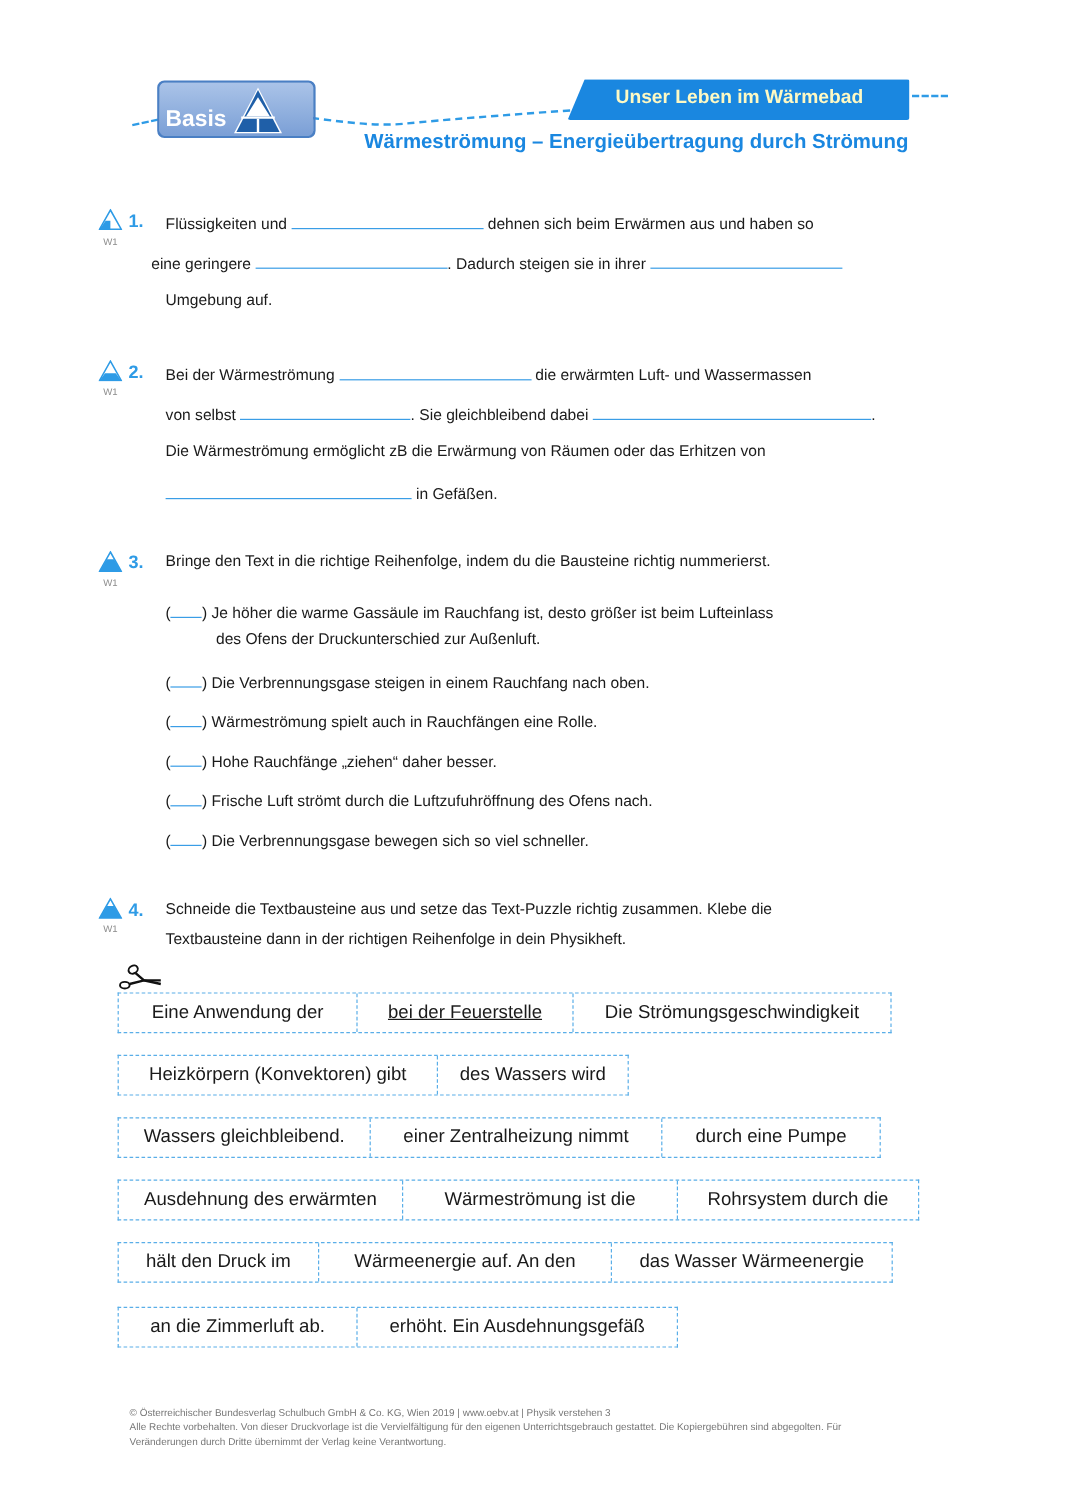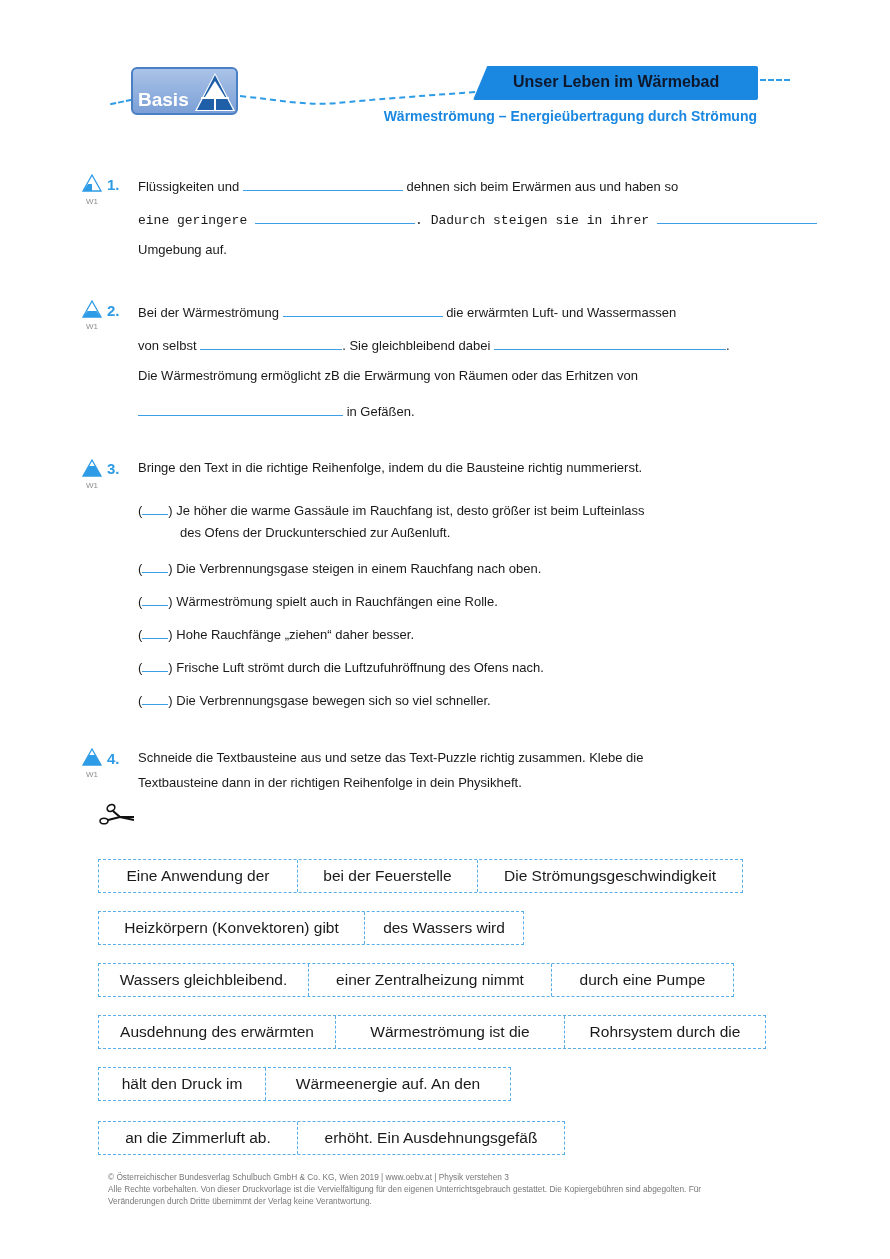--- a/index.html
+++ b/index.html
@@ -2,45 +2,45 @@
 <html><head>
 <meta charset="utf-8">
 <style>
   html, body { margin: 0; padding: 0; background: #ffffff; }
   body { width: 890px; height: 1259px; position: relative; overflow: hidden;
          font-family: "Liberation Sans", sans-serif; color: #1a1a1a; }
   .abs { position: absolute; }
 
   
   .dash-line { position: absolute; border-top: 2px dashed #2e9be6; height: 0; }
-  .basis-badge { position: absolute; left: 131px; top: 67px; width: 107px; height: 48px;
+  .basis-badge { position: absolute; left: 131px; top: 67px; width: 132px; height: 48px;
      border-radius: 6px; border: 2px solid #4a7fc4;
      background: linear-gradient(#aac3e8, #8eaedd 60%, #7b9fd6);
      box-sizing: border-box; }
   .basis-text { position: absolute; left: 5px; top: 20px; color: #fff; font-weight: bold;
      font-size: 19px; letter-spacing: 0; }
   .basis-tri { position: absolute; left: 60px; top: 2px; }
   .title-tab { position: absolute; left: 473px; top: 66px; width: 285px; height: 34px;
      background: #1a87e0; clip-path: polygon(5% 0, 100% 0, 100% 100%, 0 100%);
      border-radius: 2px; }
-  .title-tab span { position: absolute; left: 40px; top: 7px; color: #0f172a; font-weight: bold; font-size: 16px; }
-  .subtitle { position: absolute; right: 133px; top: 108px; color: #1a87e0; font-weight: bold; font-size: 14px; }
+  .title-tab span { position: absolute; left: 40px; top: 7px; color: #fef9c3; font-weight: bold; font-size: 16px; }
+  .subtitle { position: absolute; right: 133px; top: 108px; color: #1a87e0; font-weight: bold; font-size: 17px; }
 
   
   .task-icon { position: absolute; width: 20px; }
   .w1 { position: absolute; font-size: 8px; color: #8c8c8c; }
   .task-num { position: absolute; color: #2e9be6; font-weight: bold; font-size: 15px; }
   .line { position: absolute; font-size: 13px; white-space: nowrap; }
   .blank { display: inline-block; border-bottom: 1.5px solid #3a9de6; height: 14px; vertical-align: baseline; }
 
   .paren-blank { display: inline-block; width: 26px; border-bottom: 1.5px solid #3a9de6; height: 14px; }
 
   
   .prow { position: absolute; left: 98px; display: flex; height: 34px;
-          border: 1px dashed #5aaee8; box-sizing: border-box; margin-top: 32px; }
+          border: 1px dashed #5aaee8; box-sizing: border-box; }
   .pcell { display: flex; align-items: center; justify-content: center; font-size: 15.5px;
            border-right: 1px dashed #5aaee8; box-sizing: border-box; white-space: nowrap; }
   .pcell:last-child { border-right: none; text-align: right; }
 
   .footer { position: absolute; left: 108px; top: 1171px; font-size: 8.3px; color: #777; line-height: 12px; width: 700px; }
 </style>
 </head>
 <body>
 
 <div class="dash-line" style="left:110px;top:101px;width:22px;transform:rotate(-12deg);"></div>
@@ -69,21 +69,21 @@
   <polygon points="10,1 19,17 1,17" fill="none" stroke="#2e9be6" stroke-width="1.3"></polygon>
   <polygon points="6,10 10,10 10,17 1,17" fill="#2e9be6"></polygon>
 </svg>
 <span class="w1" style="left:86px;top:197px;">W1</span>
 <span class="task-num" style="left:107px;top:176px;">1.</span>
 <div class="line" style="left:138px;top:176px;">
   <span>Flüssigkeiten und</span>
   <span class="blank" style="width:160px;"></span>
   <span>dehnen sich beim Erwärmen aus und haben so</span>
 </div>
-<div class="line" style="left:138px;top:209px;font-family:Liberation Mono, monospace;">
+<div class="line" style="left:126px;top:209px;">
   <span>eine geringere</span>
   <span class="blank" style="width:160px;"></span><span>. Dadurch steigen sie in ihrer</span>
   <span class="blank" style="width:160px;"></span>
 </div>
 <div class="line" style="left:138px;top:242px;">Umgebung auf.</div>
 
 <svg class="task-icon abs" style="left:82px;top:300px;" width="20" height="18">
   <polygon points="10,1 19,17 1,17" fill="none" stroke="#2e9be6" stroke-width="1.3"></polygon>
   <polygon points="5.5,11 14.5,11 19,17 1,17" fill="#2e9be6"></polygon>
 </svg>
@@ -144,40 +144,41 @@
 
 <svg class="abs" style="left:98px;top:802px;" width="40" height="26">
   <ellipse cx="13" cy="6" rx="4" ry="3.2" fill="none" stroke="#111" stroke-width="1.6" transform="rotate(-30 13 6)"></ellipse>
   <ellipse cx="6" cy="19" rx="4" ry="2.8" fill="none" stroke="#111" stroke-width="1.6"></ellipse>
   <path d="M15 9 L22 15 L36 18" fill="none" stroke="#111" stroke-width="2"></path>
   <path d="M10 18 L22 15 L36 15" fill="none" stroke="#111" stroke-width="2"></path>
 </svg>
 
 <div class="prow" style="top:827px;">
   <div class="pcell" style="width:199px;">Eine Anwendung der</div>
-  <div class="pcell" style="width:180px;">bei der Feuerstelle</div>
+  <div class="pcell" style="width:180px;text-decoration:underline;">bei der Feuerstelle</div>
   <div class="pcell" style="width:264px;">Die Strömungsgeschwindigkeit</div>
 </div>
 <div class="prow" style="top:879px;">
   <div class="pcell" style="width:266px;">Heizkörpern (Konvektoren) gibt</div>
   <div class="pcell" style="width:158px;">des Wassers wird</div>
 </div>
 <div class="prow" style="top:931px;">
   <div class="pcell" style="width:210px;">Wassers gleichbleibend.</div>
   <div class="pcell" style="width:243px;">einer Zentralheizung nimmt</div>
   <div class="pcell" style="width:181px;">durch eine Pumpe</div>
 </div>
 <div class="prow" style="top:983px;">
   <div class="pcell" style="width:237px;">Ausdehnung des erwärmten</div>
   <div class="pcell" style="width:229px;">Wärmeströmung ist die</div>
   <div class="pcell" style="width:200px;">Rohrsystem durch die</div>
 </div>
 <div class="prow" style="top:1035px;">
   <div class="pcell" style="width:167px;">hält den Druck im</div>
   <div class="pcell" style="width:244px;">Wärmeenergie auf. An den</div>
+  <div class="pcell" style="width:233px;">das Wasser Wärmeenergie</div>
 </div>
 <div class="prow" style="top:1089px;">
   <div class="pcell" style="width:199px;">an die Zimmerluft ab.</div>
   <div class="pcell" style="width:266px;">erhöht. Ein Ausdehnungsgefäß</div>
 </div>
 
 <div class="footer">
   <div>© Österreichischer Bundesverlag Schulbuch GmbH &amp; Co. KG, Wien 2019 | www.oebv.at | Physik verstehen 3</div>
   <div>Alle Rechte vorbehalten. Von dieser Druckvorlage ist die Vervielfältigung für den eigenen Unterrichtsgebrauch gestattet. Die Kopiergebühren sind abgegolten. Für</div>
   <div>Veränderungen durch Dritte übernimmt der Verlag keine Verantwortung.</div>

